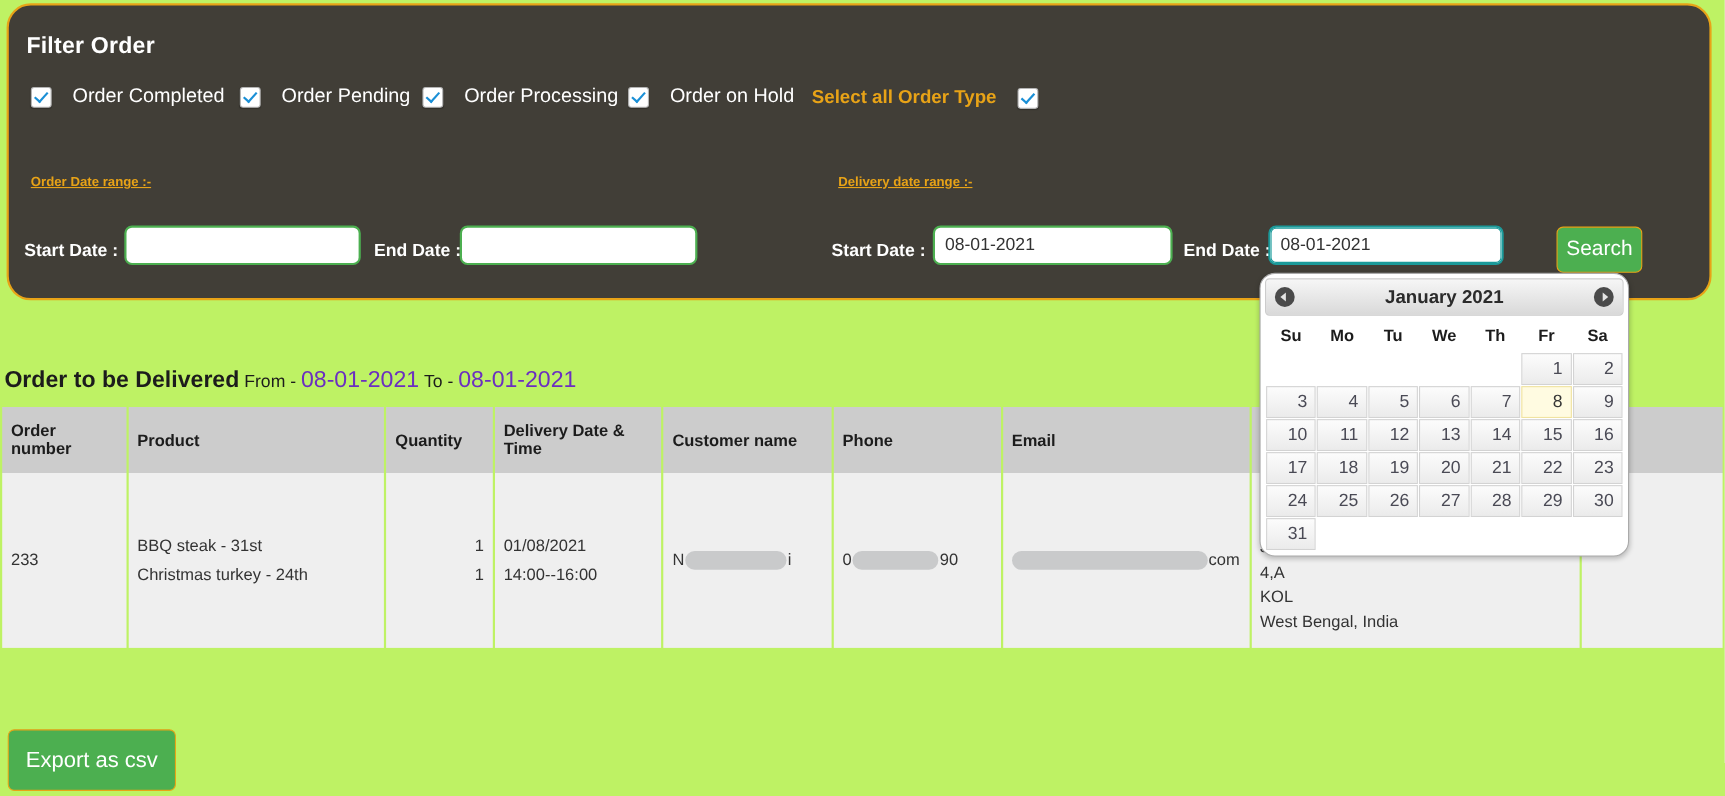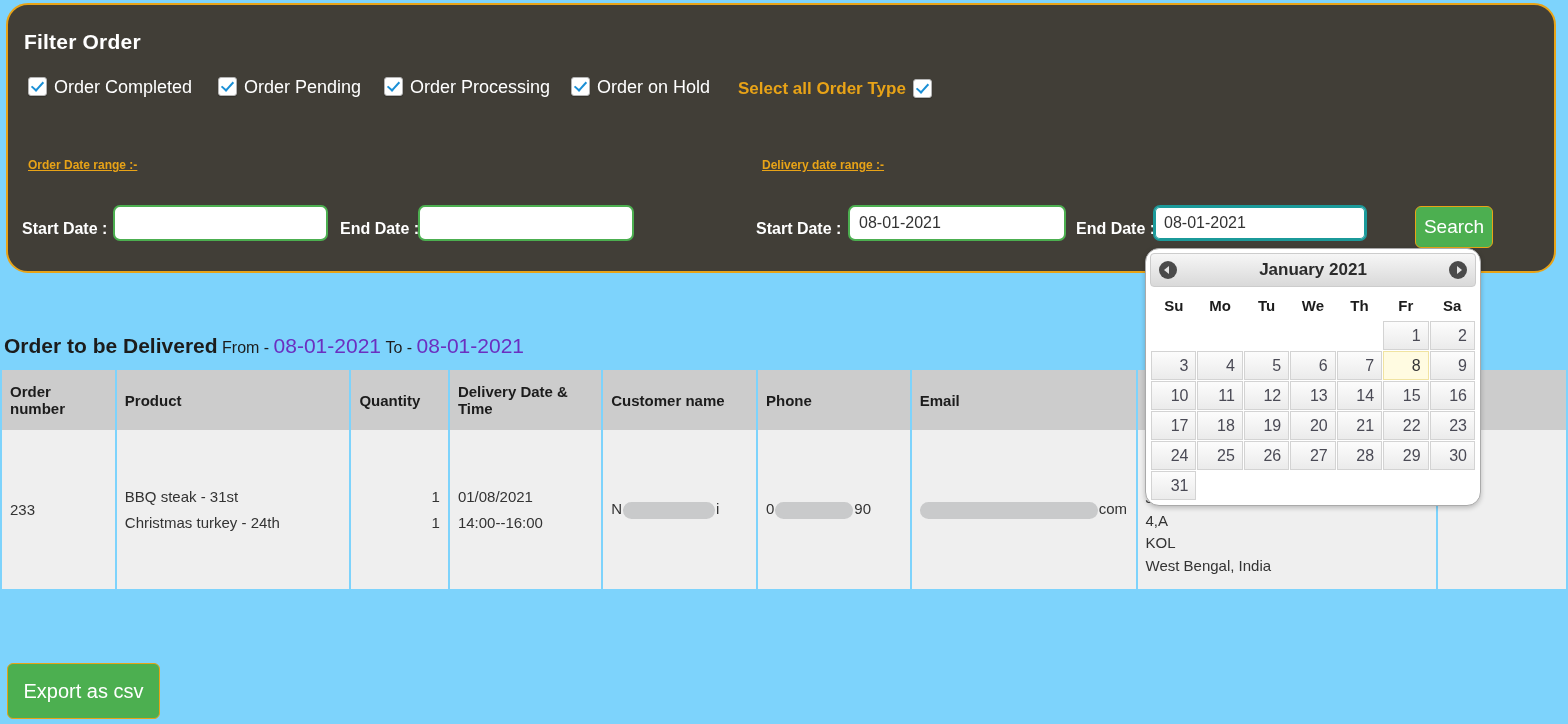--- a/index.html
+++ b/index.html
@@ -2,42 +2,42 @@
 <html><head>
 <meta charset="utf-8">
 <style>
   html, body {
     margin: 0; padding: 0;
     width: 1568px; height: 724px;
     background: #efefef;
     font-family: "Liberation Sans", sans-serif;
     overflow: hidden;
   }
-  #root { position: relative; width: 1568px; height: 724px; background: #7dd3fc; }
+  #root { position: relative; width: 1568px; height: 724px; background: #bef264; }
 
   
   .filter-panel {
     position: absolute;
     left: 6px; top: 3px;
     width: 1550px; height: 270px;
     background: #413e37;
     border: 2px solid #e8a317;
     border-radius: 22px;
     box-sizing: border-box;
   }
   .panel-title {
     position: absolute; left: 16px; top: 25px;
     color: #ffffff; font-size: 21px; font-weight: bold;
     letter-spacing: .2px;
   }
 
   
   .chk-row { position: absolute; left: 20px; top: 72px; height: 28px; }
   .chk-item {
-    position: absolute; top: 0; display: flex; align-items: flex-start; gap: 7px;
+    position: absolute; top: 0; display: flex; align-items: flex-end; gap: 19px;
     white-space: nowrap;
   }
   .chk-item .lbl { color: #ffffff; font-size: 18px; }
   .chk-item.accent .lbl {
     color: #e8a317; font-weight: bold; font-size: 17px;
   }
   .os-check {
     width: 17px; height: 17px; border-radius: 3px;
     background: #ffffff; border: 1px solid #b4b4b4;
     position: relative; display: inline-block; flex: none;

